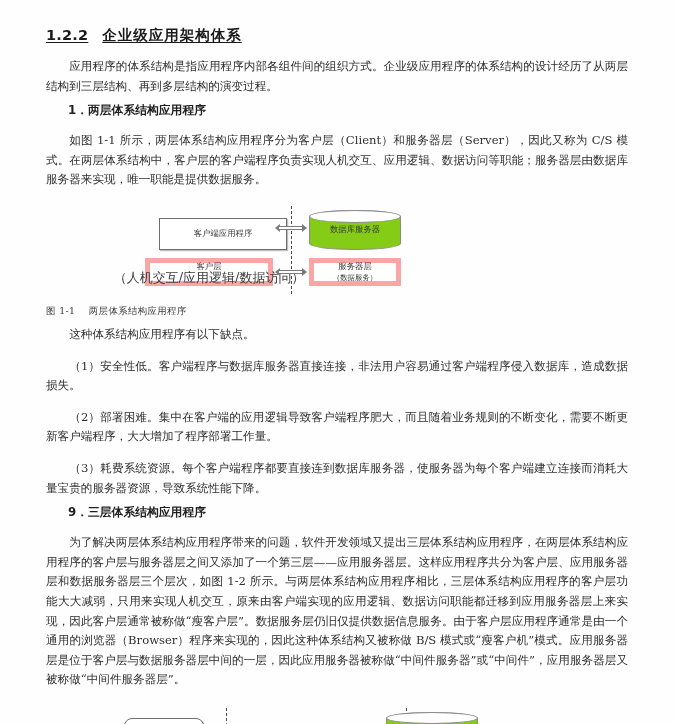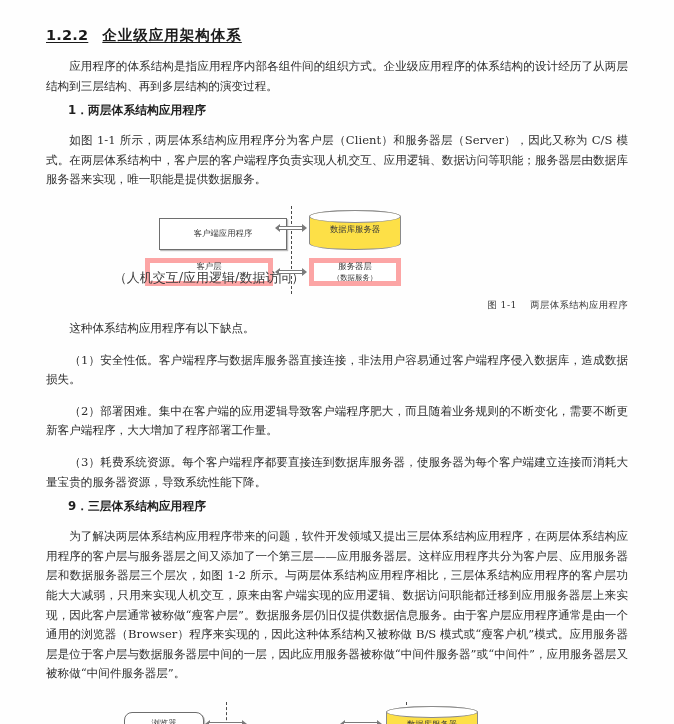--- a/index.html
+++ b/index.html
@@ -85,21 +85,21 @@
     white-space: nowrap;
   }
   .box.solid { border: 1px solid #6e6e6e; box-shadow: 1.2px 1.2px 0 #bdbdbd; }
   .box.light { border: 5px solid #fca5a5; }
 
   .cyl {
     position: absolute;
     box-sizing: border-box;
     border: 1px solid #8a8a8a;
     border-radius: 50% / 16%;
-    background: #fde047;
+    background: #84cc16;
     display: flex;
     align-items: center;
     justify-content: center;
     font-size: 8.4px;
     color: #3a3a3a;
     white-space: nowrap;
   }
   .cyl::before {
     content: "";
     position: absolute;
@@ -141,24 +141,24 @@
     top: 50%;
     width: 0; height: 0;
     transform: translateY(-50%);
     border-top: 4.5px solid transparent;
     border-bottom: 4.5px solid transparent;
   }
   .arrow .hl { left: 0; border-right: 5px solid #7a7a7a; }
   .arrow .hr { right: 0; border-left: 5px solid #7a7a7a; }
 
   .figcaption {
-    text-align: right;
+    text-align: left;
     font-size: 9.4px;
     color: #3a3a3a;
-    margin-top: 1px;
+    margin-top: 7px;
     letter-spacing: 0.4px;
   }
   .figcaption .capnum { margin-right: 10px; }
 </style>
 </head>
 <body>
 
 <div class="page">
   <div class="content">
 

